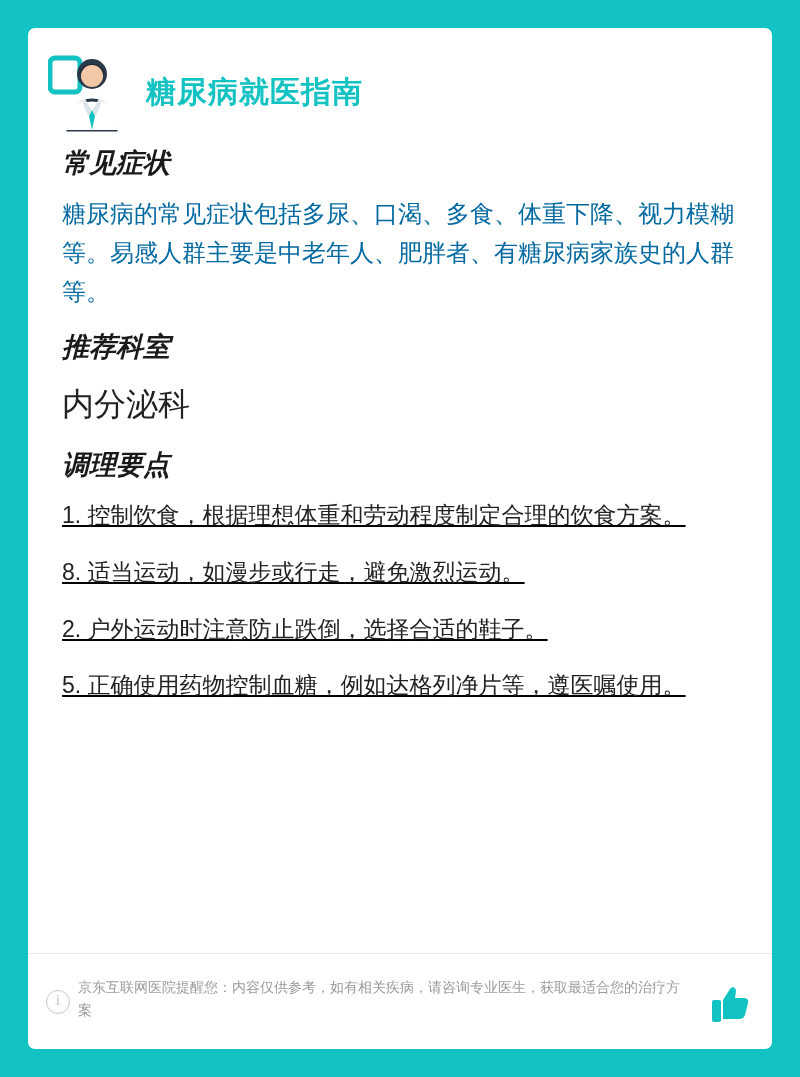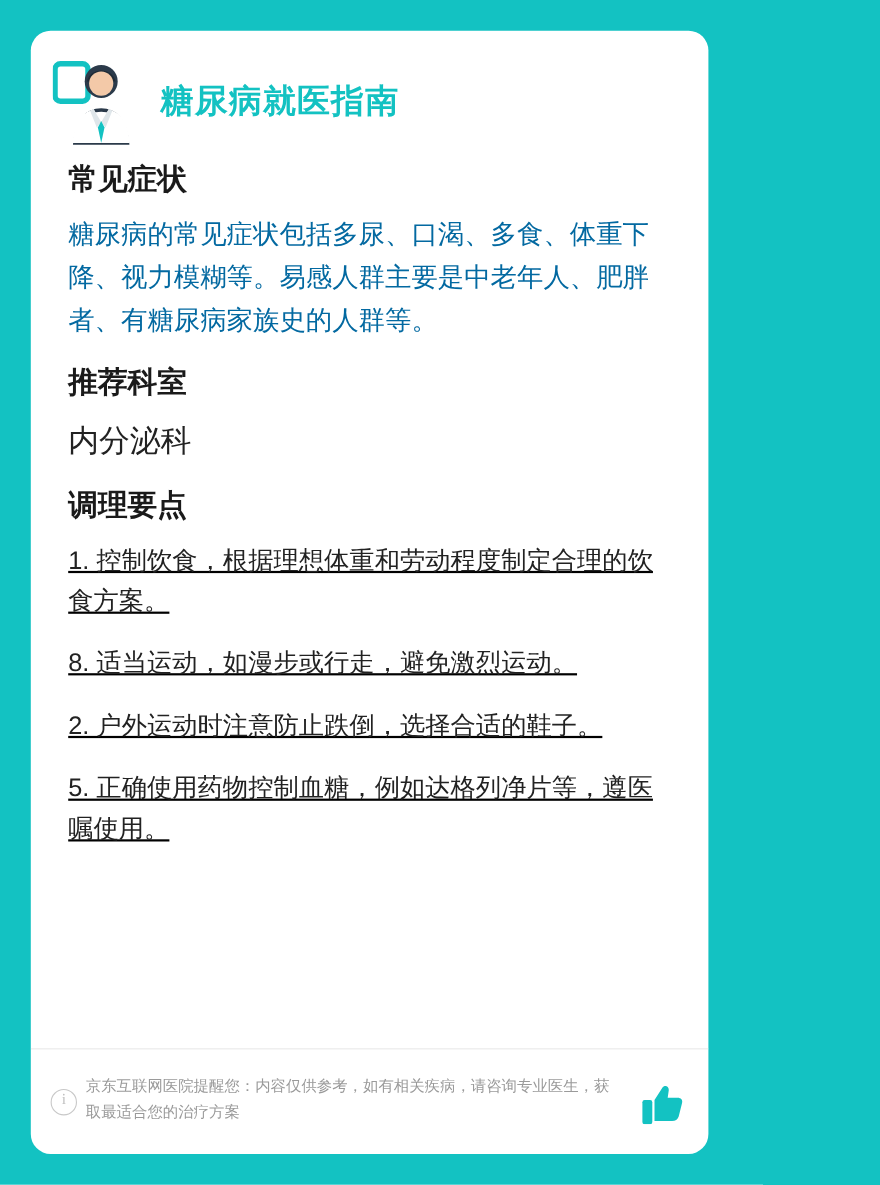--- a/index.html
+++ b/index.html
@@ -10,24 +10,24 @@
     width: 800px;
     height: 1077px;
     background: #13c2c2;
     font-family: "Liberation Sans", sans-serif;
     overflow: hidden;
   }
   .card {
     position: absolute;
     left: 28px;
     top: 28px;
-    width: 616px;
+    width: 744px;
     height: 1021px;
     background: #ffffff;
-    border-radius: 18px;
+    border-radius: 7px;
     box-sizing: border-box;
     overflow: hidden;
   }
   .doc-icon {
     position: absolute;
     left: 20px;
     top: 24px;
     width: 82px;
     height: 82px;
   }
@@ -50,31 +50,32 @@
     right: 30px;
     padding: 0 4px;
   }
 
   h2.section {
     font-size: 27px;
     font-weight: bold;
     color: #1a1a1a;
     margin: 18px 0 14px 0;
     line-height: 1.3;
+    font-style: italic;
   }
   h2.section:first-child { margin-top: 0; }
 
   p.para {
     font-size: 24px;
     color: #0369a1;
     line-height: 1.62;
     margin: 0 0 16px 0;
   }
   p.dept {
-    font-size: 28px;
+    font-size: 32px;
     color: #222222;
     line-height: 1.6;
     margin: 0 0 12px 0;
   }
   .list { margin: 0; padding: 0; text-decoration: underline; }
   .list-item {
     font-size: 23px;
     color: #222222;
     line-height: 1.6;
     margin: 0 0 20px 0;

